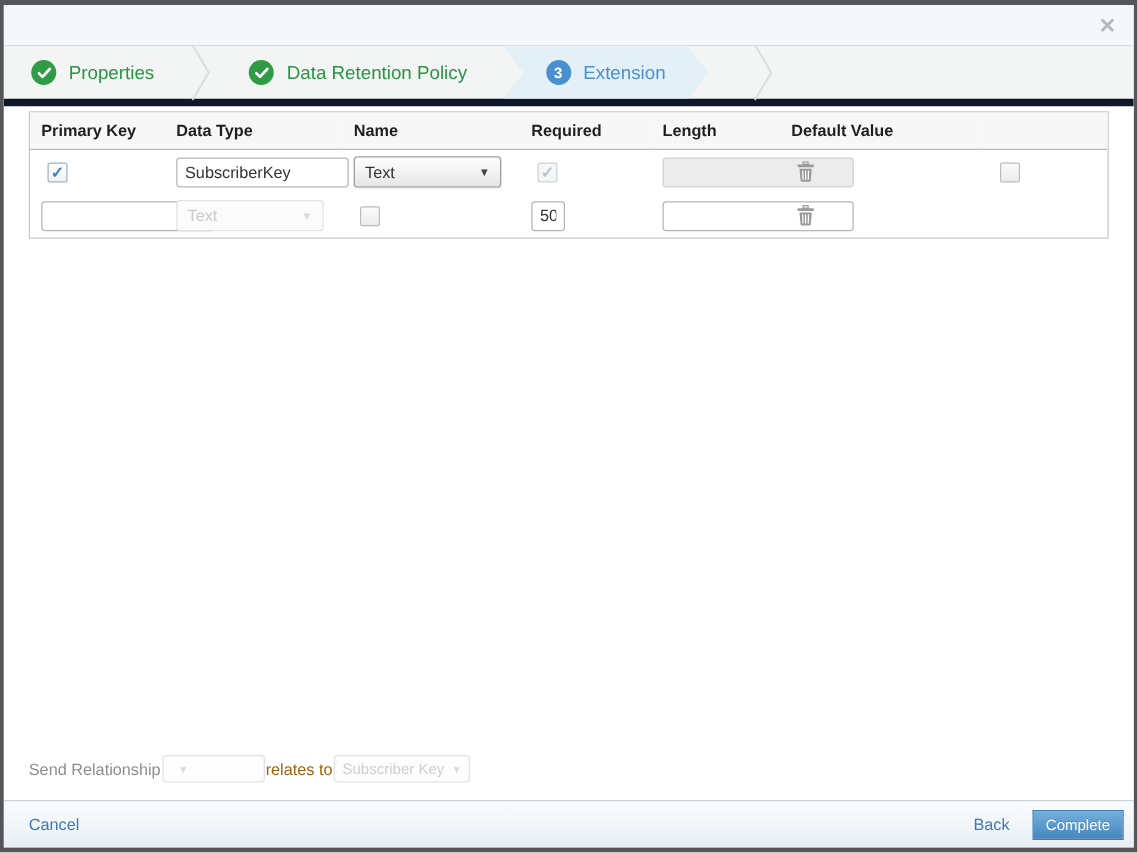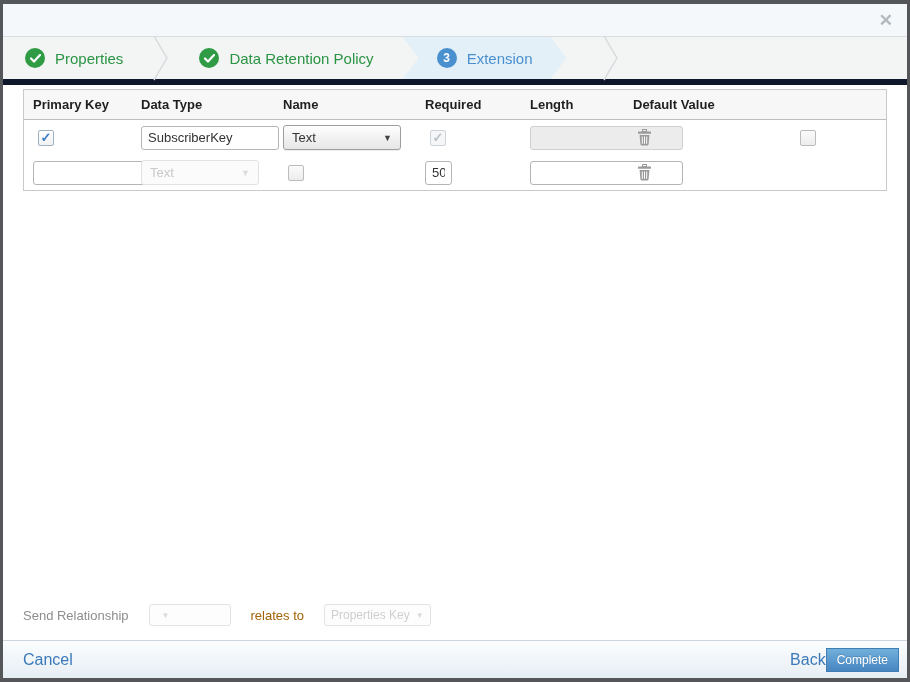--- a/index.html
+++ b/index.html
@@ -114,43 +114,43 @@
   }
   .select.disabled .caret { color:#dcdcdc; }
 
   .trash { margin-left:4px; cursor:pointer; }
   .trash svg { display:block; }
 
   .spacer { flex:1 1 auto; }
 
   
   .send-row {
-    display:flex; align-items:center; gap:20px;
+    display:flex; align-items:center; gap:1px;
     margin-bottom:14px; padding-left:0;
     font-size:13px; color:#8d8d8d;
   }
   .send-row .mini-select {
     height:22px; border:1px solid #e3e3e3; border-radius:3px;
     background:#fdfdfd; display:flex; align-items:center;
     font-size:12px; color:#cfcfcf; padding:0 6px;
   }
   .send-row .mini-select .caret { font-size:8px; color:#dadada; margin-left:6px; }
   .send-row .w-rel { width:82px; }
   .send-row .relates { color:#a16207; }
 
   
   .footer {
     flex:0 0 38px; height:38px;
     background:linear-gradient(#fbfdfe,#e7eef4);
     border-top:1px solid #ccd5dc;
     display:flex; align-items:center;
     padding:0 8px 0 20px;
   }
-  .link { color:#3b79b8; font-size:16px; cursor:pointer; text-decoration:none; }
-  .footer .back { margin-left:auto; }
+  .link { color:#3b79b8; font-size:13px; cursor:pointer; text-decoration:none; }
+  .footer .back { margin-left:auto; margin-right:18px; }
   .btn-primary {
     min-width:70px; height:24px;
     background:linear-gradient(#72b0dc,#4685c1);
     border:1px solid #3f7db3; border-radius:0;
     color:#fff; font-size:12px; font-family:"Liberation Sans", sans-serif;
     cursor:pointer; padding:0 10px;
     text-shadow:0 -1px 0 rgba(0,0,0,0.15);
   }
 </style>
 </head>
@@ -276,21 +276,21 @@
     <div class="spacer"></div>
 
     <div class="send-row">
       <span>Send Relationship</span>
       <div class="mini-select w-rel">
         <span></span>
         <span class="caret">▼</span>
       </div>
       <span class="relates">relates to</span>
       <div class="mini-select">
-        <span>Properties Key</span>
+        <span>Subscriber Key</span>
         <span class="caret">▼</span>
       </div>
     </div>
   </div>
 
   <div class="footer">
     <a class="link">Cancel</a>
     <a class="link back">Back</a>
     <button class="btn-primary">Complete</button>
   </div>

